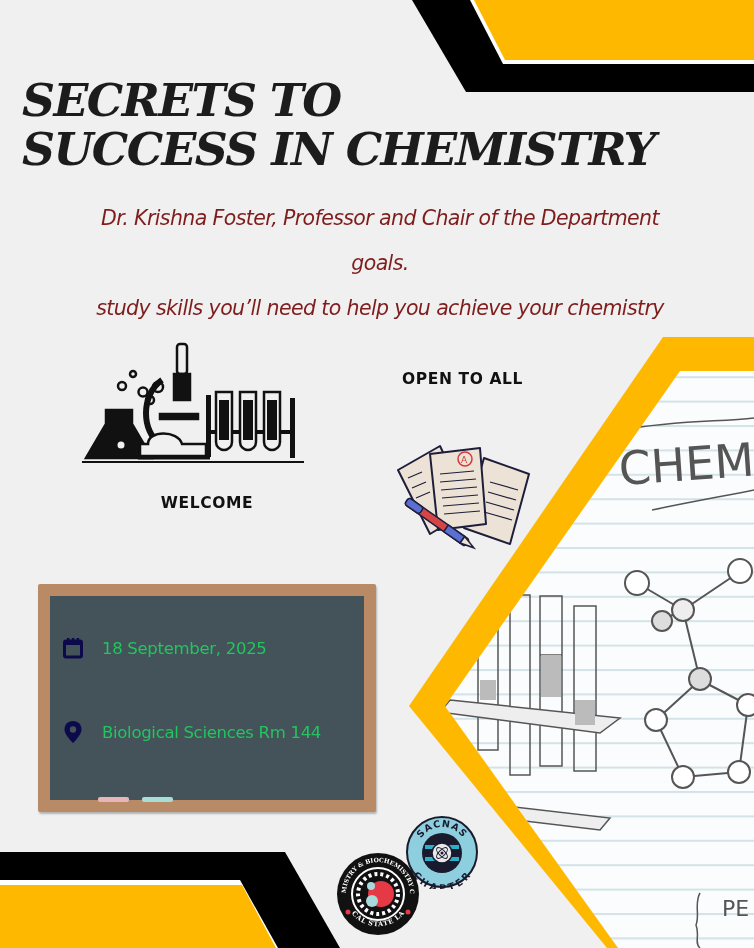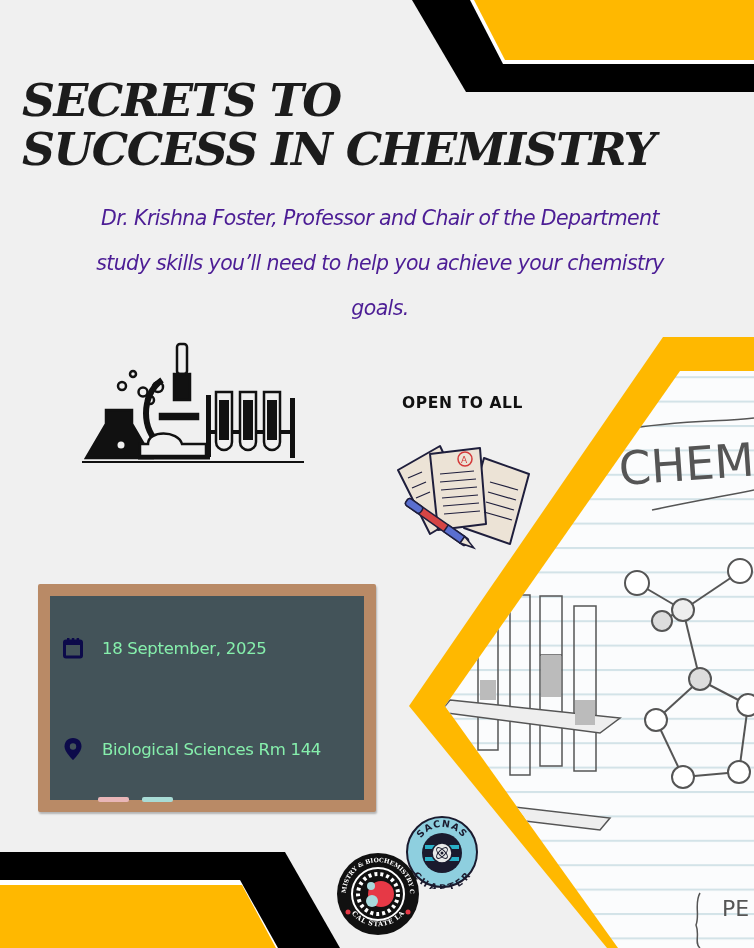--- a/index.html
+++ b/index.html
@@ -8,33 +8,33 @@
   svg.bg { position:absolute; left:0; top:0; }
 
   .title { position:absolute; left:22px; top:76px; width:730px; margin:0;
     font-family:"DejaVu Serif", serif; font-weight:bold; font-style:italic;
     color:#1c1c1c; font-size:44px; line-height:49px; letter-spacing:-1.5px;
     transform:scaleX(1.04) scaleY(1.0); transform-origin:left top; }
   .title span { display:block; white-space:nowrap; }
 
   .desc { position:absolute; left:30px; top:196px; width:700px; text-align:center;
     font-family:"DejaVu Sans", sans-serif; font-style:italic; font-weight:normal;
-    color:#4c1d95; font-size:20.5px; line-height:45px; letter-spacing:-0.6px; margin:0; }
+    color:#7f1d1d; font-size:20.5px; line-height:45px; letter-spacing:-0.6px; margin:0; }
   .desc span { display:block; white-space:nowrap; }
 
   .caps { position:absolute; font-family:"DejaVu Sans", sans-serif; font-weight:bold;
     color:#111; font-size:15.5px; letter-spacing:0.6px; text-align:center; line-height:31px; }
-  .caps span { display:block; white-space:nowrap;margin-top:24px; }
+  .caps span { display:block; white-space:nowrap; }
 
   .board-frame { position:absolute; left:38px; top:584px; width:338px; height:228px;
     background:#b98a66; border-radius:2px; box-shadow:1px 2px 2px rgba(0,0,0,0.25); }
   .board { position:absolute; left:12px; top:12px; width:314px; height:204px; background:#435359; }
   .board-row { position:absolute; left:12px; display:flex; align-items:center; }
   .board-row .ico { width:22px; height:24px; display:flex; align-items:center; justify-content:center; margin-right:18px; }
-  .board-row .txt { color:#86efac; font-family:"DejaVu Sans", sans-serif; font-size:16.5px; letter-spacing:-0.3px; white-space:nowrap; }
+  .board-row .txt { color:#22c55e; font-family:"DejaVu Sans", sans-serif; font-size:16.5px; letter-spacing:-0.3px; white-space:nowrap; }
   .chalk { position:absolute; top:201px; height:5px; border-radius:2px; }
 </style>
 </head>
 <body>
 
 <svg class="bg" width="754" height="948" viewBox="0 0 754 948">
 
   <polygon points="412,0 754,0 754,92 466,92" fill="#000"></polygon>
   <polygon points="470,0 754,0 754,64 503,64" fill="#fff"></polygon>
   <polygon points="474,0 754,0 754,60 505,60" fill="#ffb800"></polygon>
@@ -103,22 +103,22 @@
   <text x="722" y="916" font-family="DejaVu Sans" font-size="22" fill="#555">PE</text>
 </svg>
 
 <h1 class="title">
   <span>SECRETS TO</span>
   <span>SUCCESS IN CHEMISTRY</span>
 </h1>
 
 <p class="desc">
   <span>Dr. Krishna Foster, Professor and Chair of the Department</span>
+  <span>goals.</span>
   <span>study skills you’ll need to help you achieve your chemistry</span>
-  <span>goals.</span>
 </p>
 
 <svg class="abs" style="left:78px;top:340px" width="230" height="130" viewBox="0 0 230 130">
   <g fill="none" stroke="#111" stroke-width="2.5">
     <circle cx="55" cy="34" r="3"></circle>
     <circle cx="44" cy="46" r="4"></circle>
     <circle cx="65" cy="52" r="4.5"></circle>
 
     <path d="M34 70 h20 v14 L74 118 H8 L28 84 V70 Z" fill="#111"></path>
     <circle cx="43" cy="105" r="3.5" fill="#f0f0f0" stroke="none"></circle>
@@ -174,37 +174,38 @@
   <text x="69" y="21" font-size="9" fill="#d43a3a" font-family="DejaVu Sans">A</text>
   <g transform="rotate(35 45 80)">
     <rect x="8" y="76" width="74" height="8" rx="3" fill="#d64545" stroke="#1e1e3c" stroke-width="1.5"></rect>
     <rect x="8" y="76" width="18" height="8" rx="3" fill="#5a6fd0" stroke="#1e1e3c" stroke-width="1.5"></rect>
     <rect x="56" y="76" width="20" height="8" fill="#5a6fd0" stroke="#1e1e3c" stroke-width="1.5"></rect>
     <polygon points="76,76 90,80 76,84" fill="#ece3d6" stroke="#1e1e3c" stroke-width="1.5"></polygon>
   </g>
 </svg>
 
 <div class="caps" style="left:32px;top:488px;width:350px;">
+  <span>WELCOME</span>
 </div>
 
 <div class="board-frame">
   <div class="board">
     <div class="board-row" style="top:40px">
       <span class="ico">
         <svg width="20" height="22" viewBox="0 0 20 22">
             <rect x="1.5" y="4" width="17" height="16" rx="1.5" fill="none" stroke="#0c0a4a" stroke-width="3"></rect>
             <rect x="1.5" y="4" width="17" height="4" fill="#0c0a4a"></rect>
             <rect x="4" y="1" width="2.5" height="5" fill="#0c0a4a"></rect>
             <rect x="8.8" y="1" width="2.5" height="5" fill="#0c0a4a"></rect>
             <rect x="13.6" y="1" width="2.5" height="5" fill="#0c0a4a"></rect>
           </svg>
       </span>
       <span class="txt">18 September, 2025</span>
     </div>
-    <div class="board-row" style="top:141px">
+    <div class="board-row" style="top:124px">
       <span class="ico">
         <svg width="20" height="24" viewBox="0 0 20 24">
             <path d="M10 1 C4.5 1 1.5 5 1.5 9.5 C1.5 15 10 23 10 23 C10 23 18.5 15 18.5 9.5 C18.5 5 15.5 1 10 1 Z" fill="#0c0a4a"></path>
             <circle cx="10" cy="9.5" r="3.2" fill="#435359"></circle>
           </svg>
       </span>
       <span class="txt">Biological Sciences Rm 144</span>
     </div>
     <div class="chalk" style="left:48px;width:31px;background:#e9b6b8;"></div>
     <div class="chalk" style="left:92px;width:31px;background:#a8dcd6;"></div>

